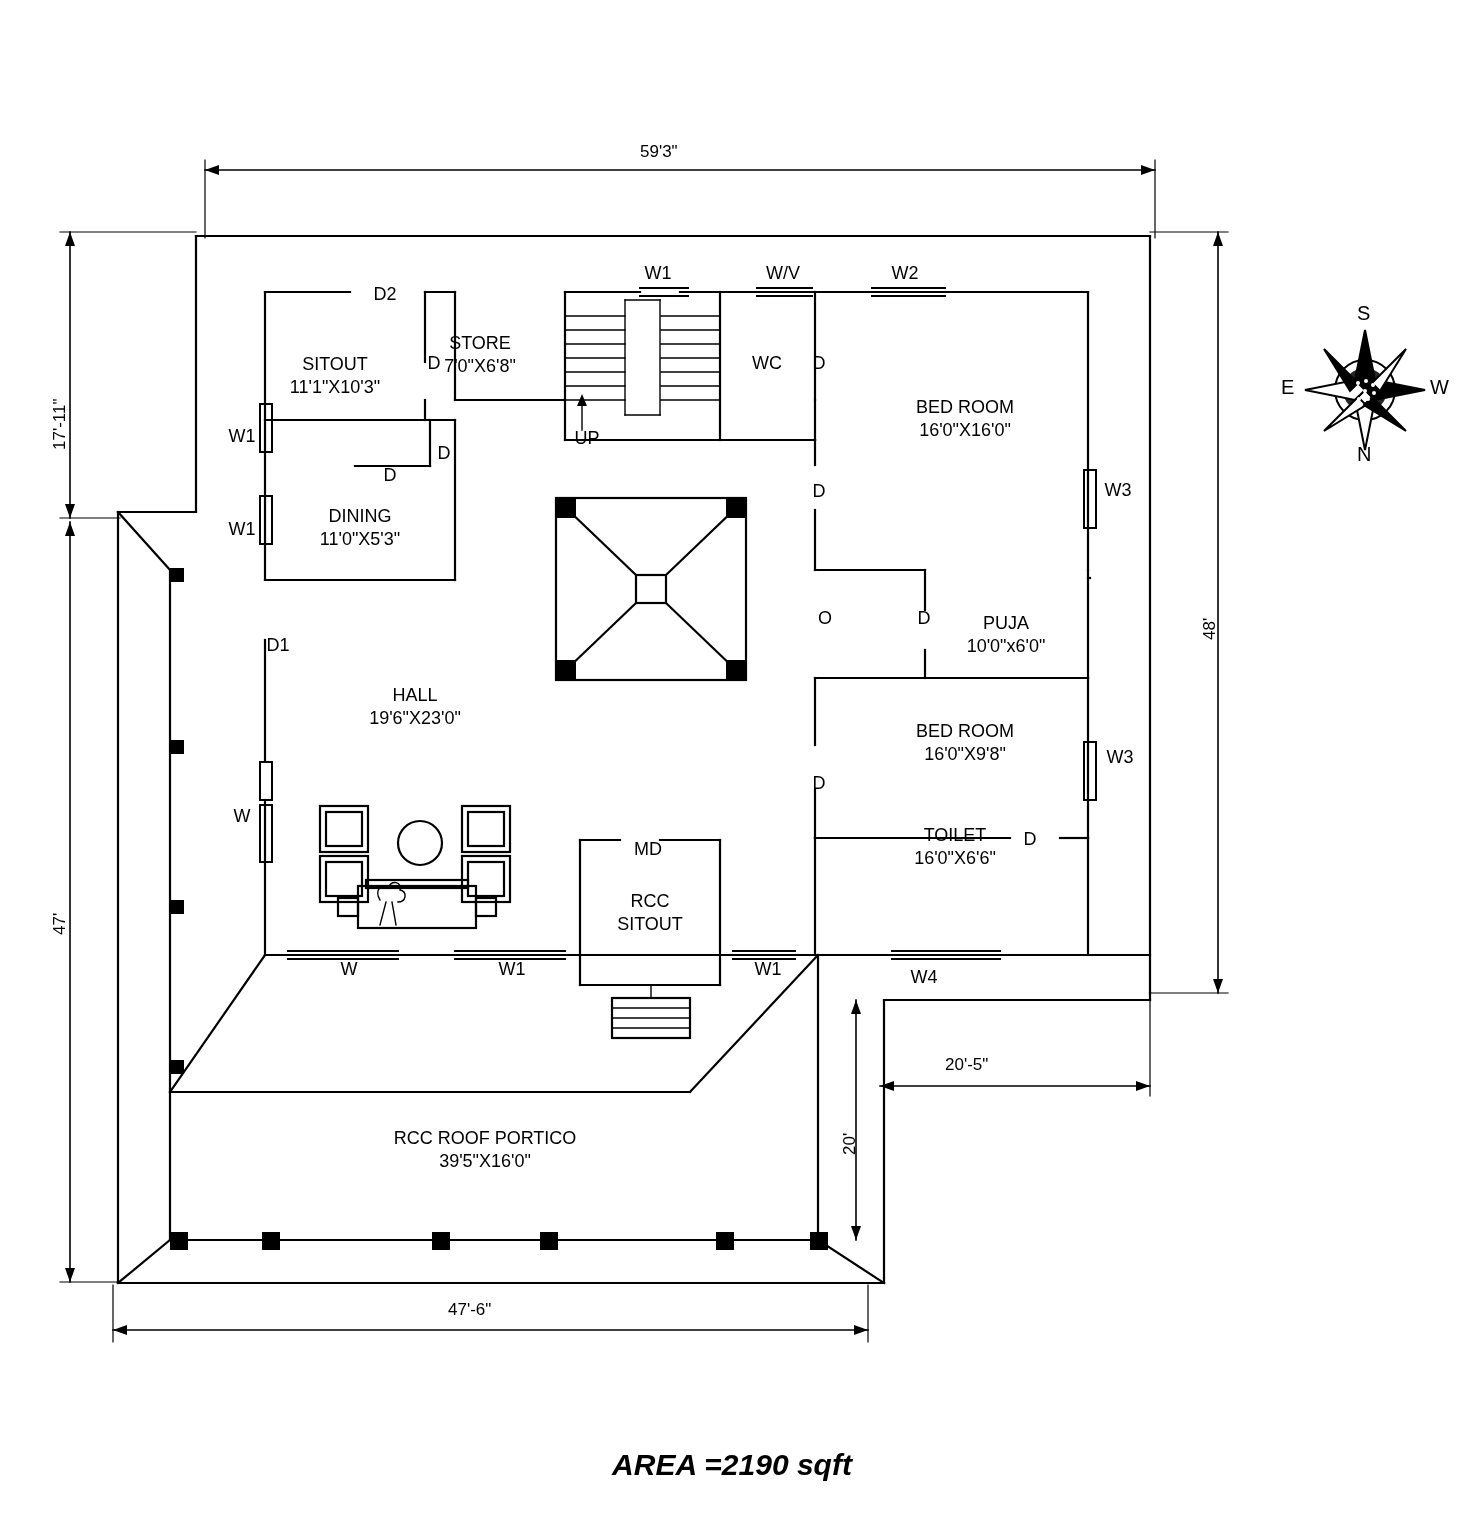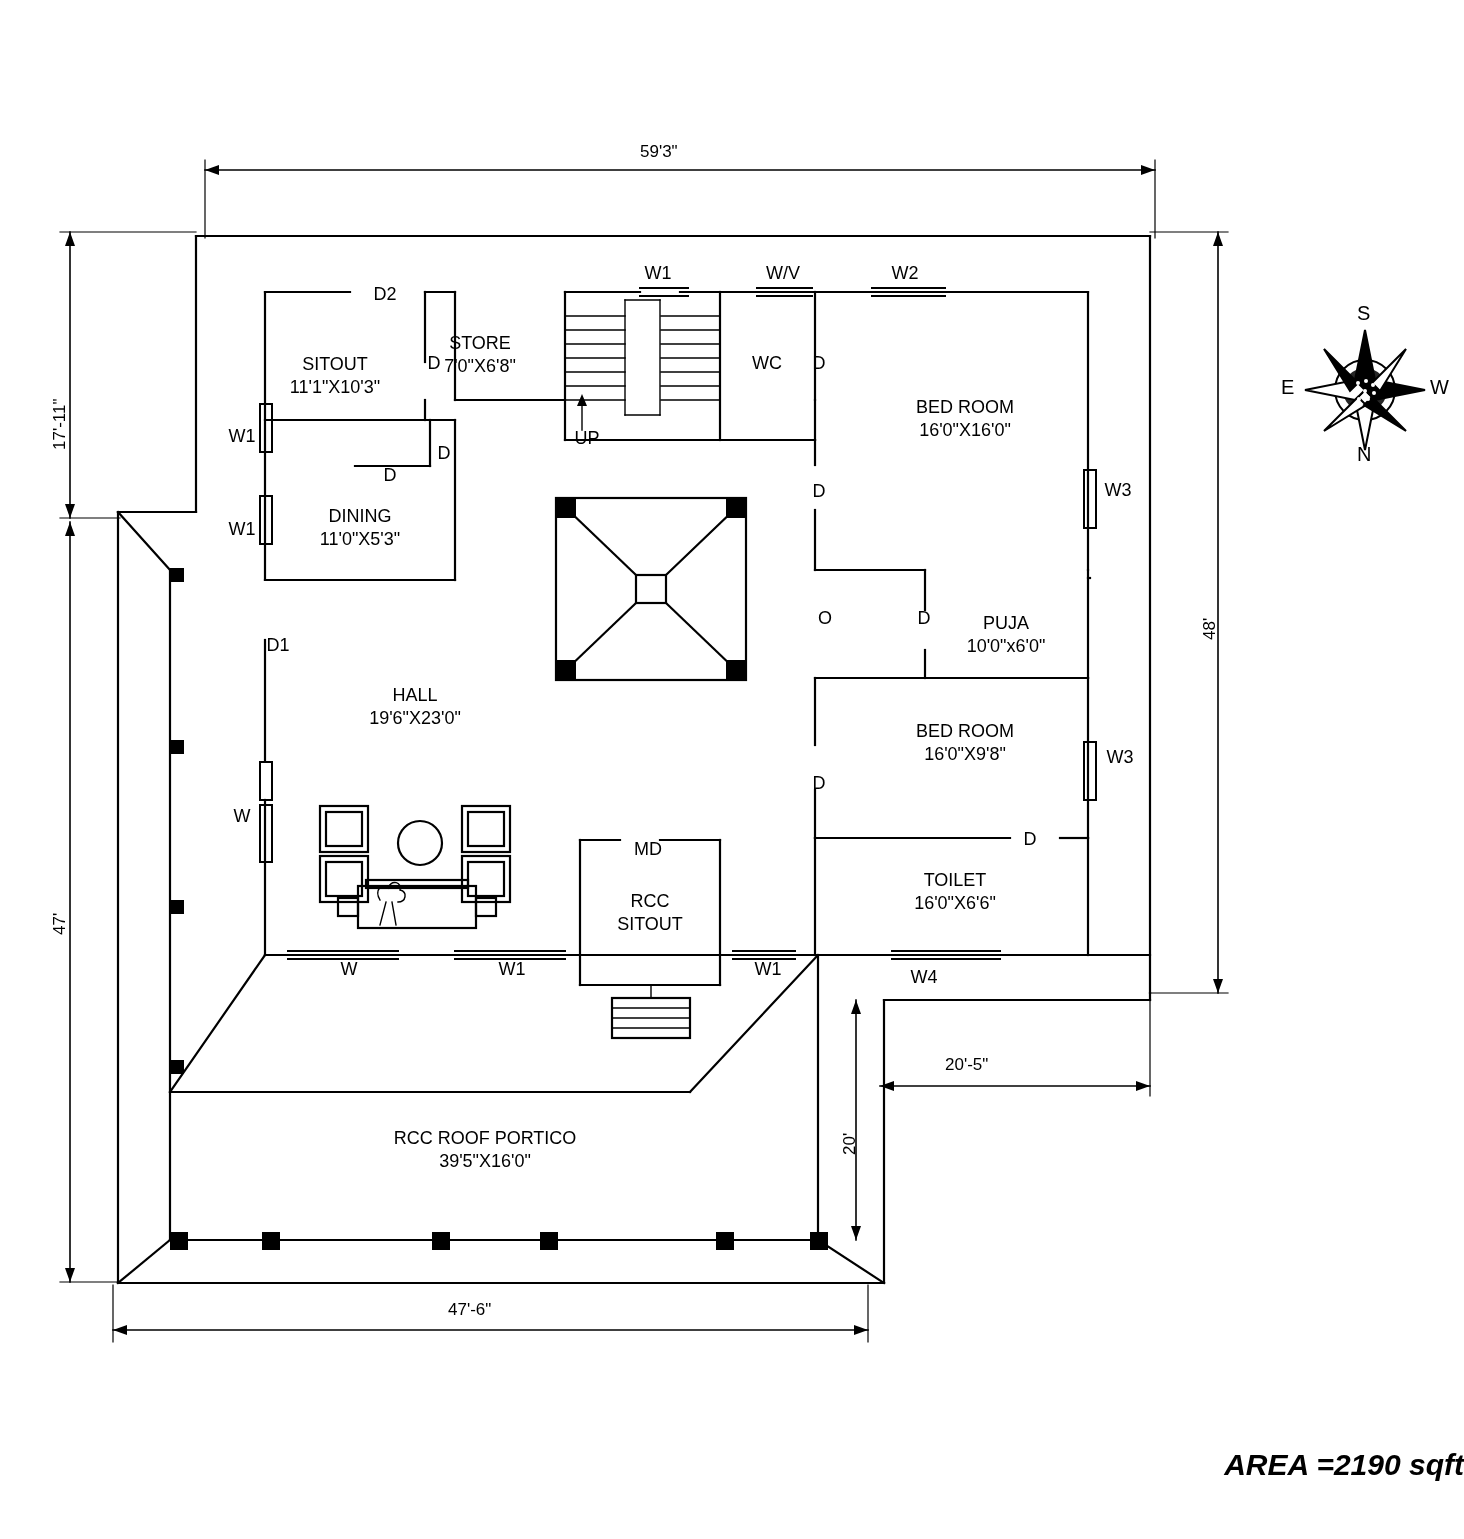--- a/index.html
+++ b/index.html
@@ -31,21 +31,21 @@
     letter-spacing: 0.5px;
   }
   .title span {
     border-bottom: 3px solid #000;
     padding-bottom: 2px;
   }
   .area-label {
     position: absolute;
     left: 0; top: 1448px;
     width: 1464px;
-    text-align: right;
+    text-align: center;
     font-size: 30px;
     font-weight: bold;
     font-style: italic;
   }
   .lbl {
     position: absolute;
     font-size: 18px;
     white-space: nowrap;
     line-height: 1.25;
     text-align: center;
@@ -390,21 +390,21 @@
   <div class="lbl" style="left:875px; top:720px; width:180px;">
     <div>BED ROOM</div>
     <div>16'0"X9'8"</div>
   </div>
 
   <div class="lbl" style="left:600px; top:890px; width:100px;">
     <div>RCC</div>
     <div>SITOUT</div>
   </div>
 
-  <div class="lbl" style="left:865px; top:869px; width:180px;">
+  <div class="lbl" style="left:865px; top:824px; width:180px;">
     <div>TOILET</div>
     <div>16'0"X6'6"</div>
   </div>
 
   <div class="lbl" style="left:345px; top:1100px; width:280px;margin-top:27px;">
     <div>RCC ROOF PORTICO</div>
     <div>39'5"X16'0"</div>
   </div>
 
   <div class="lbl" style="left:562px; top:427px; width:50px;">UP</div>

